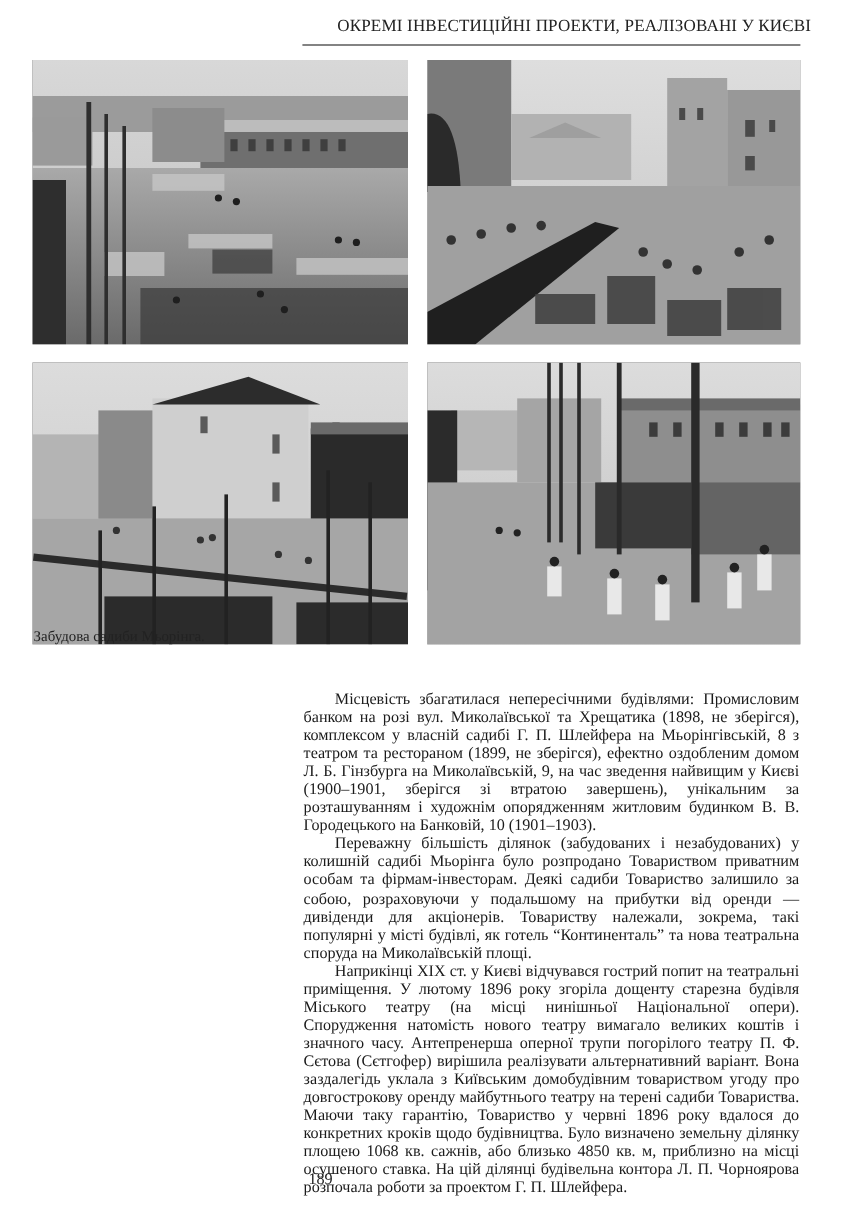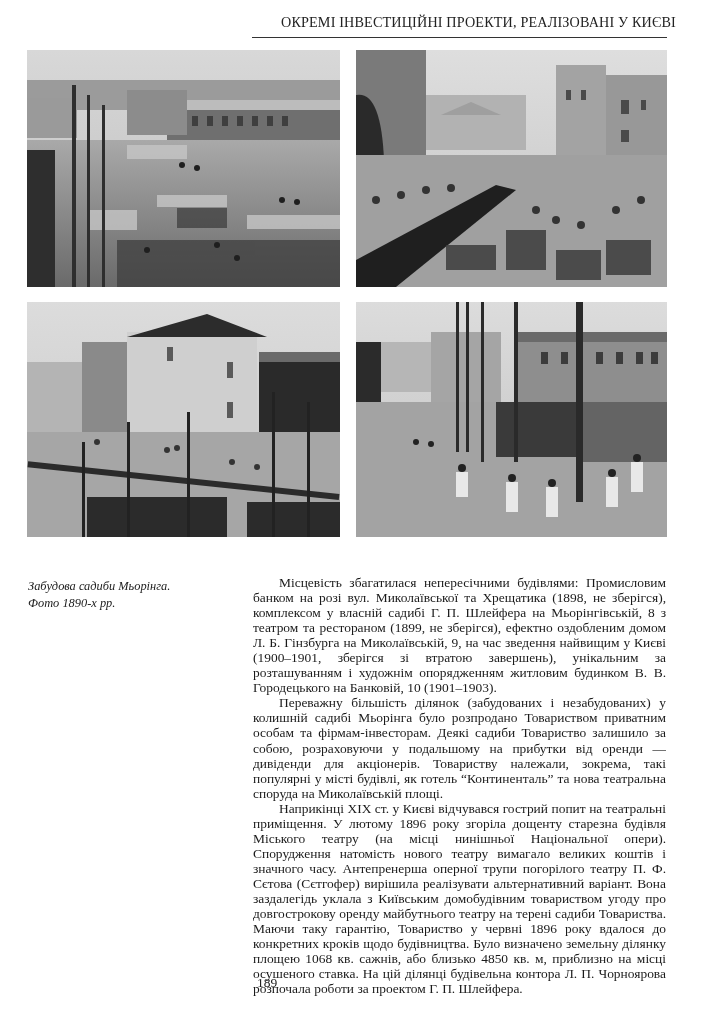--- a/index.html
+++ b/index.html
@@ -17,22 +17,22 @@
   }
   .photo {
     position: absolute; overflow: hidden; background: #8d8d8d;
   }
   .photo svg { display: block; width: 100%; height: 100%; }
   #p1 { left: 27px; top: 50px; width: 313px; height: 237px; }
   #p2 { left: 356px; top: 50px; width: 311px; height: 237px; }
   #p3 { left: 27px; top: 302px; width: 313px; height: 235px; }
   #p4 { left: 356px; top: 302px; width: 311px; height: 235px; }
   .caption {
-    position: absolute; left: 28px; top: 578px; width: 200px;
-    font-style: italic; font-size: 12.4px; line-height: 17px; color: #222;
+    position: absolute; left: 28px; top: 522px; width: 200px;
+    font-size: 12.4px; line-height: 17px; color: #222;
   }
   .body-text {
     position: absolute; left: 253px; top: 575px; width: 413px;
     font-size: 13.45px; line-height: 15.05px; text-align: justify; color: #1a1a1a;
   }
   .body-text p { margin: 0; text-indent: 26px; hyphens: manual; }
   .folio {
     position: absolute; left: 257px; top: 975px; font-size: 13.5px; color: #222;
   }
 </style>
@@ -235,21 +235,20 @@
         <circle cx="256" cy="171" r="4"></circle>
         <circle cx="281" cy="156" r="4"></circle>
         <circle cx="60" cy="140" r="3"></circle>
         <circle cx="75" cy="142" r="3"></circle>
       </g>
   </svg>
 </div>
 
 <div class="caption">
   <div>Забудова садиби Мьорінга.</div>
-  <div>Фото 1890-х рр.</div>
 </div>
 
 <div class="body-text">
   <p>Місцевість збагатилася непересічними будівлями: Промисловим банком на розі вул. Миколаївської та Хрещатика (1898, не зберігся), комплексом у власній садибі Г. П. Шлейфера на Мьорінгівській, 8 з театром та рестораном (1899, не зберігся), ефектно оздобленим домом Л. Б. Гінзбурга на Миколаївській, 9, на час зведення найвищим у Києві (1900–1901, зберігся зі втратою завершень), унікальним за розташуванням і художнім опорядженням житловим будинком В. В. Городецького на Банковій, 10 (1901–1903).</p>
   <p>Переважну більшість ділянок (забудованих і незабудованих) у колишній садибі Мьорінга було розпродано Товариством приватним особам та фірмам-інвесторам. Деякі садиби Товариство залишило за собою, розраховуючи у подальшому на прибутки від оренди — дивіденди для акціонерів. Товариству належали, зокрема, такі популярні у місті будівлі, як готель “Континенталь” та нова театральна споруда на Миколаївській площі.</p>
   <p>Наприкінці XIX ст. у Києві відчувався гострий попит на театральні приміщення. У лютому 1896 року згоріла дощенту старезна будівля Міського театру (на місці нинішньої Національної опери). Спорудження натомість нового театру вимагало великих коштів і значного часу. Антепренерша оперної трупи погорілого театру П. Ф. Сєтова (Сєтгофер) вирішила реалізувати альтернативний варіант. Вона заздалегідь уклала з Київським домобудівним товариством угоду про довгострокову оренду майбутнього театру на терені садиби Товариства. Маючи таку гарантію, Товариство у червні 1896 року вдалося до конкретних кроків щодо будівництва. Було визначено земельну ділянку площею 1068 кв. сажнів, або близько 4850 кв. м, приблизно на місці осушеного ставка. На цій ділянці будівельна контора Л. П. Чорноярова розпочала роботи за проектом Г. П. Шлейфера.</p>
 </div>
 
 <div class="folio">189</div>
 

